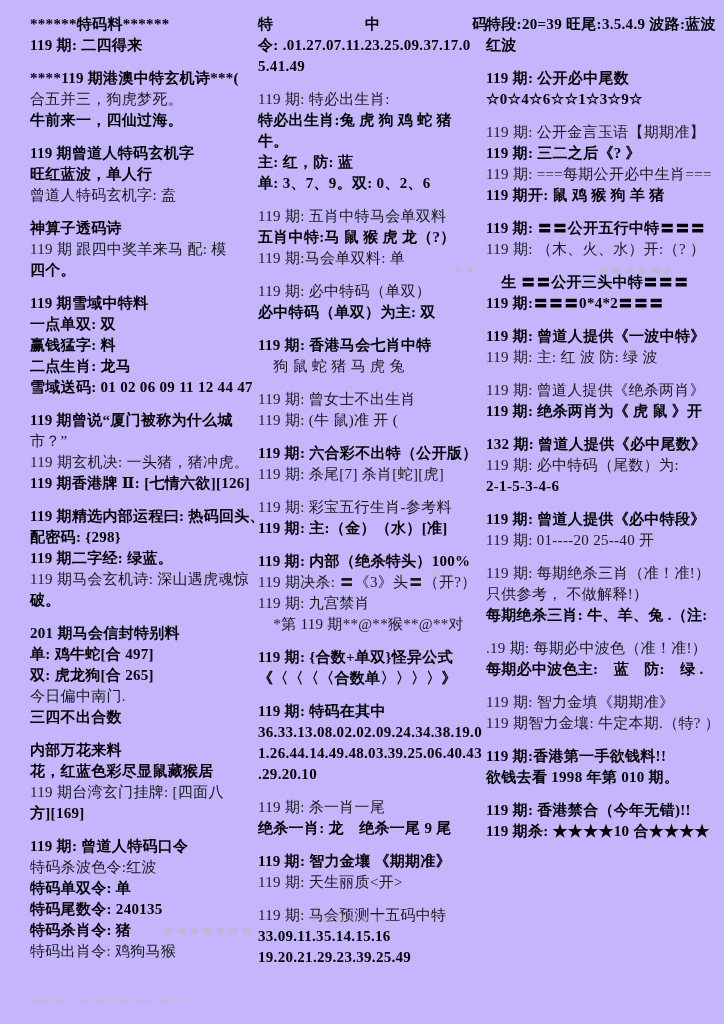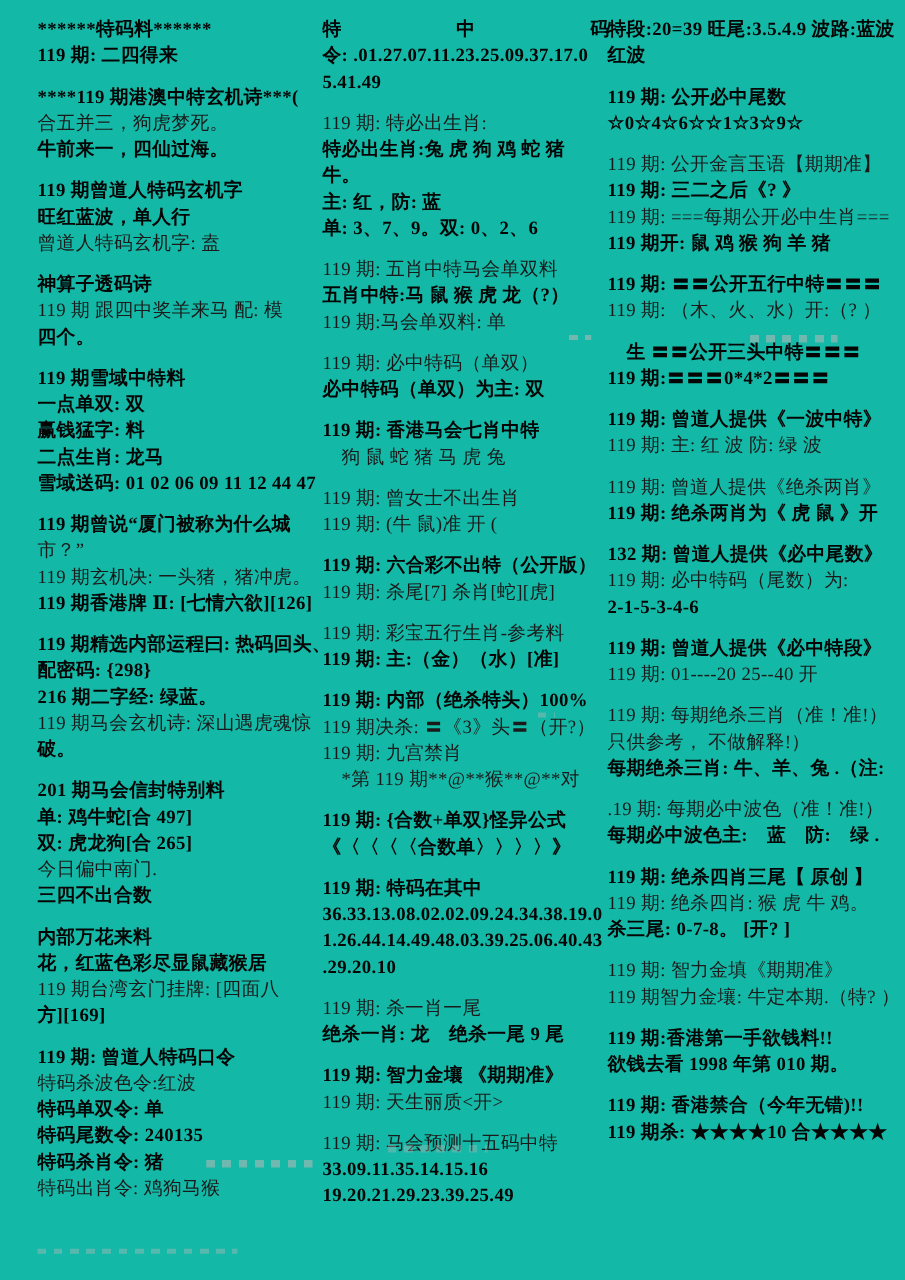--- a/index.html
+++ b/index.html
@@ -1,19 +1,19 @@
 <!DOCTYPE html>
 <html><head>
 <meta charset="utf-8">
 <style>
   html,body{margin:0;padding:0;background:#e8e8e8;}
   .page{
     position:relative;
     width:724px;height:1024px;
-    background:#14b8a6;
+    background:#c4b5fd;
     overflow:hidden;
     font-family:"Liberation Serif","DejaVu Serif",serif;
     color:#0d0d0d;
   }
   .cols{
     display:flex;
     padding-top:14px;
     width:724px;
   }
   .col{min-height:990px;}
@@ -81,21 +81,21 @@
         </div>
         <div class="block">
           <div class="line b">119 期曾说“厦门被称为什么城</div>
           <div class="line">市？”</div>
           <div class="line">119 期玄机决: 一头猪，猪冲虎。</div>
           <div class="line b">119 期香港牌 Ⅱ: [七情六欲][126]</div>
         </div>
         <div class="block">
           <div class="line b">119 期精选内部运程曰: 热码回头、</div>
           <div class="line b">配密码: {298}</div>
-          <div class="line b">216 期二字经: 绿蓝。</div>
+          <div class="line b">119 期二字经: 绿蓝。</div>
           <div class="line">119 期马会玄机诗: 深山遇虎魂惊</div>
           <div class="line b">破。</div>
         </div>
         <div class="block">
           <div class="line b">201 期马会信封特别料</div>
           <div class="line b">单: 鸡牛蛇[合 497]</div>
           <div class="line b">双: 虎龙狗[合 265]</div>
           <div class="line">今日偏中南门.</div>
           <div class="line b">三四不出合数</div>
         </div>
@@ -223,25 +223,20 @@
           <div class="line">119 期: 01----20 25--40 开</div>
         </div>
         <div class="block">
           <div class="line">119 期: 每期绝杀三肖（准！准!）</div>
           <div class="line">只供参考， 不做解释!）</div>
           <div class="line b">每期绝杀三肖: 牛、羊、兔 .（注:</div>
         </div>
         <div class="block">
           <div class="line">.19 期: 每期必中波色（准！准!）</div>
           <div class="line b">每期必中波色主:　蓝　防:　绿 .</div>
-        </div>
-        <div class="block">
-          <div class="line b">119 期: 绝杀四肖三尾【 原创 】</div>
-          <div class="line">119 期: 绝杀四肖: 猴 虎 牛 鸡。</div>
-          <div class="line b">杀三尾: 0-7-8。 [开? ]</div>
         </div>
         <div class="block">
           <div class="line">119 期: 智力金填《期期准》</div>
           <div class="line">119 期智力金壤: 牛定本期.（特? ）</div>
         </div>
         <div class="block">
           <div class="line b">119 期:香港第一手欲钱料!!</div>
           <div class="line b">欲钱去看 1998 年第 010 期。</div>
         </div>
         <div class="block">

